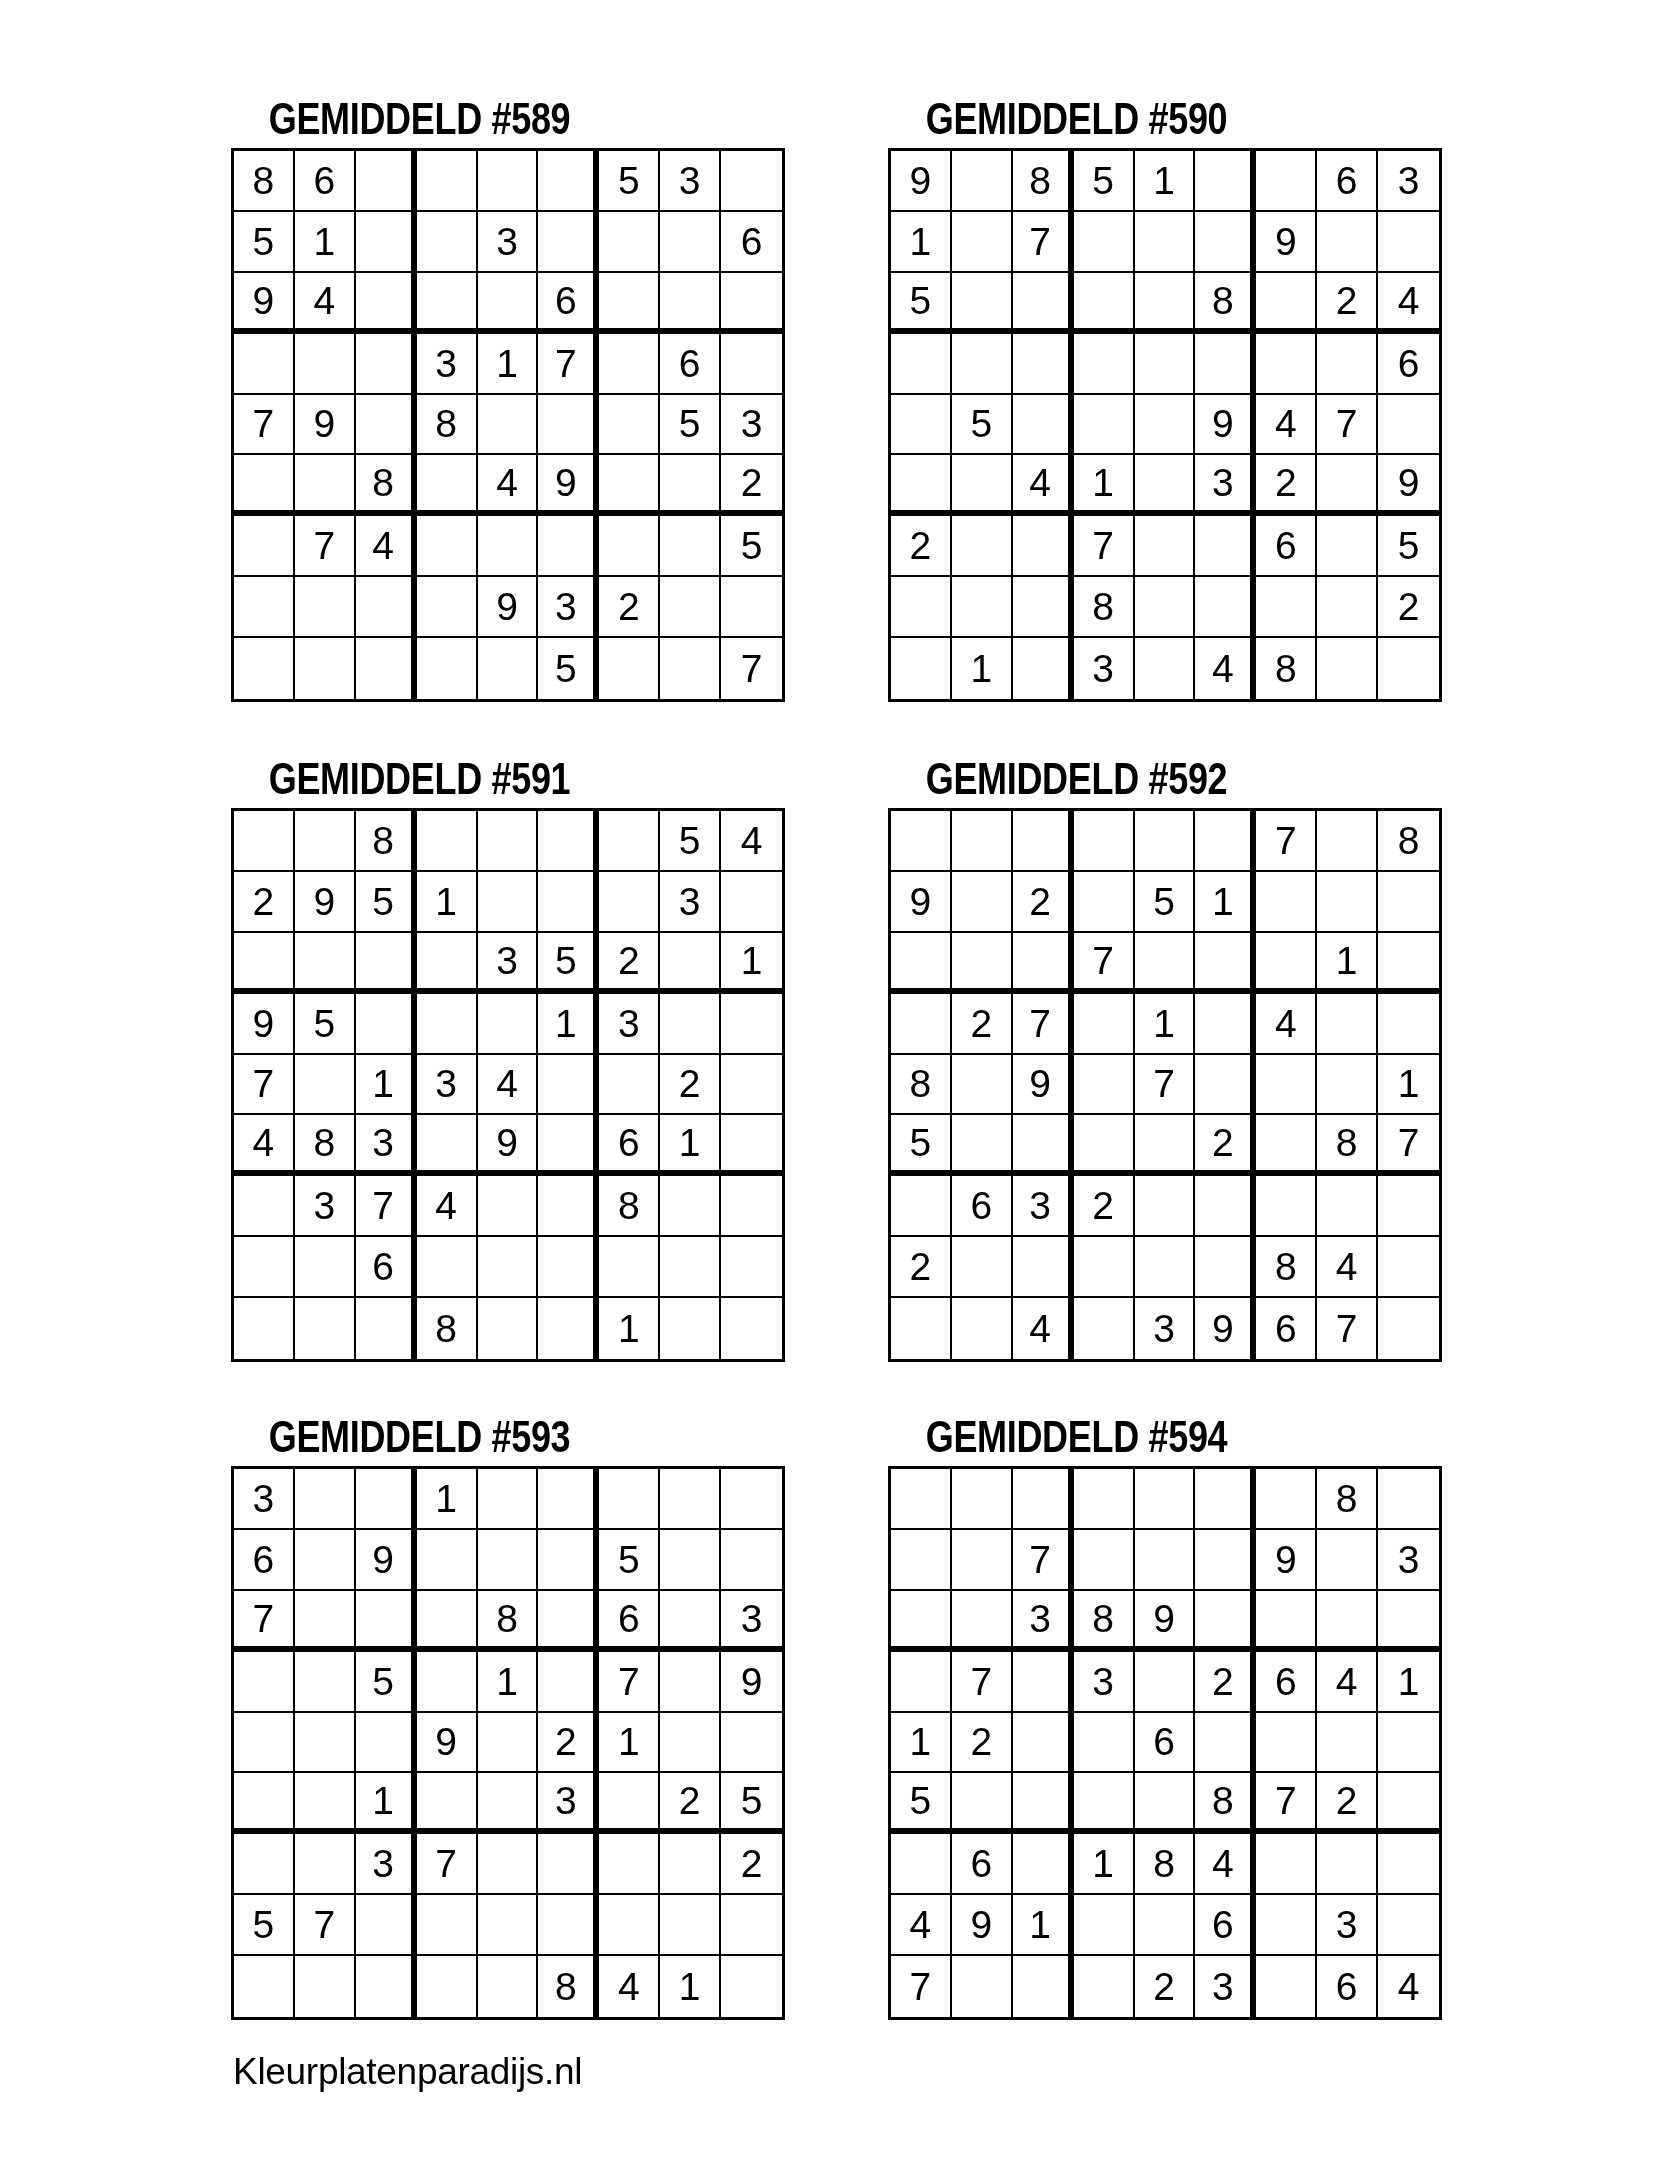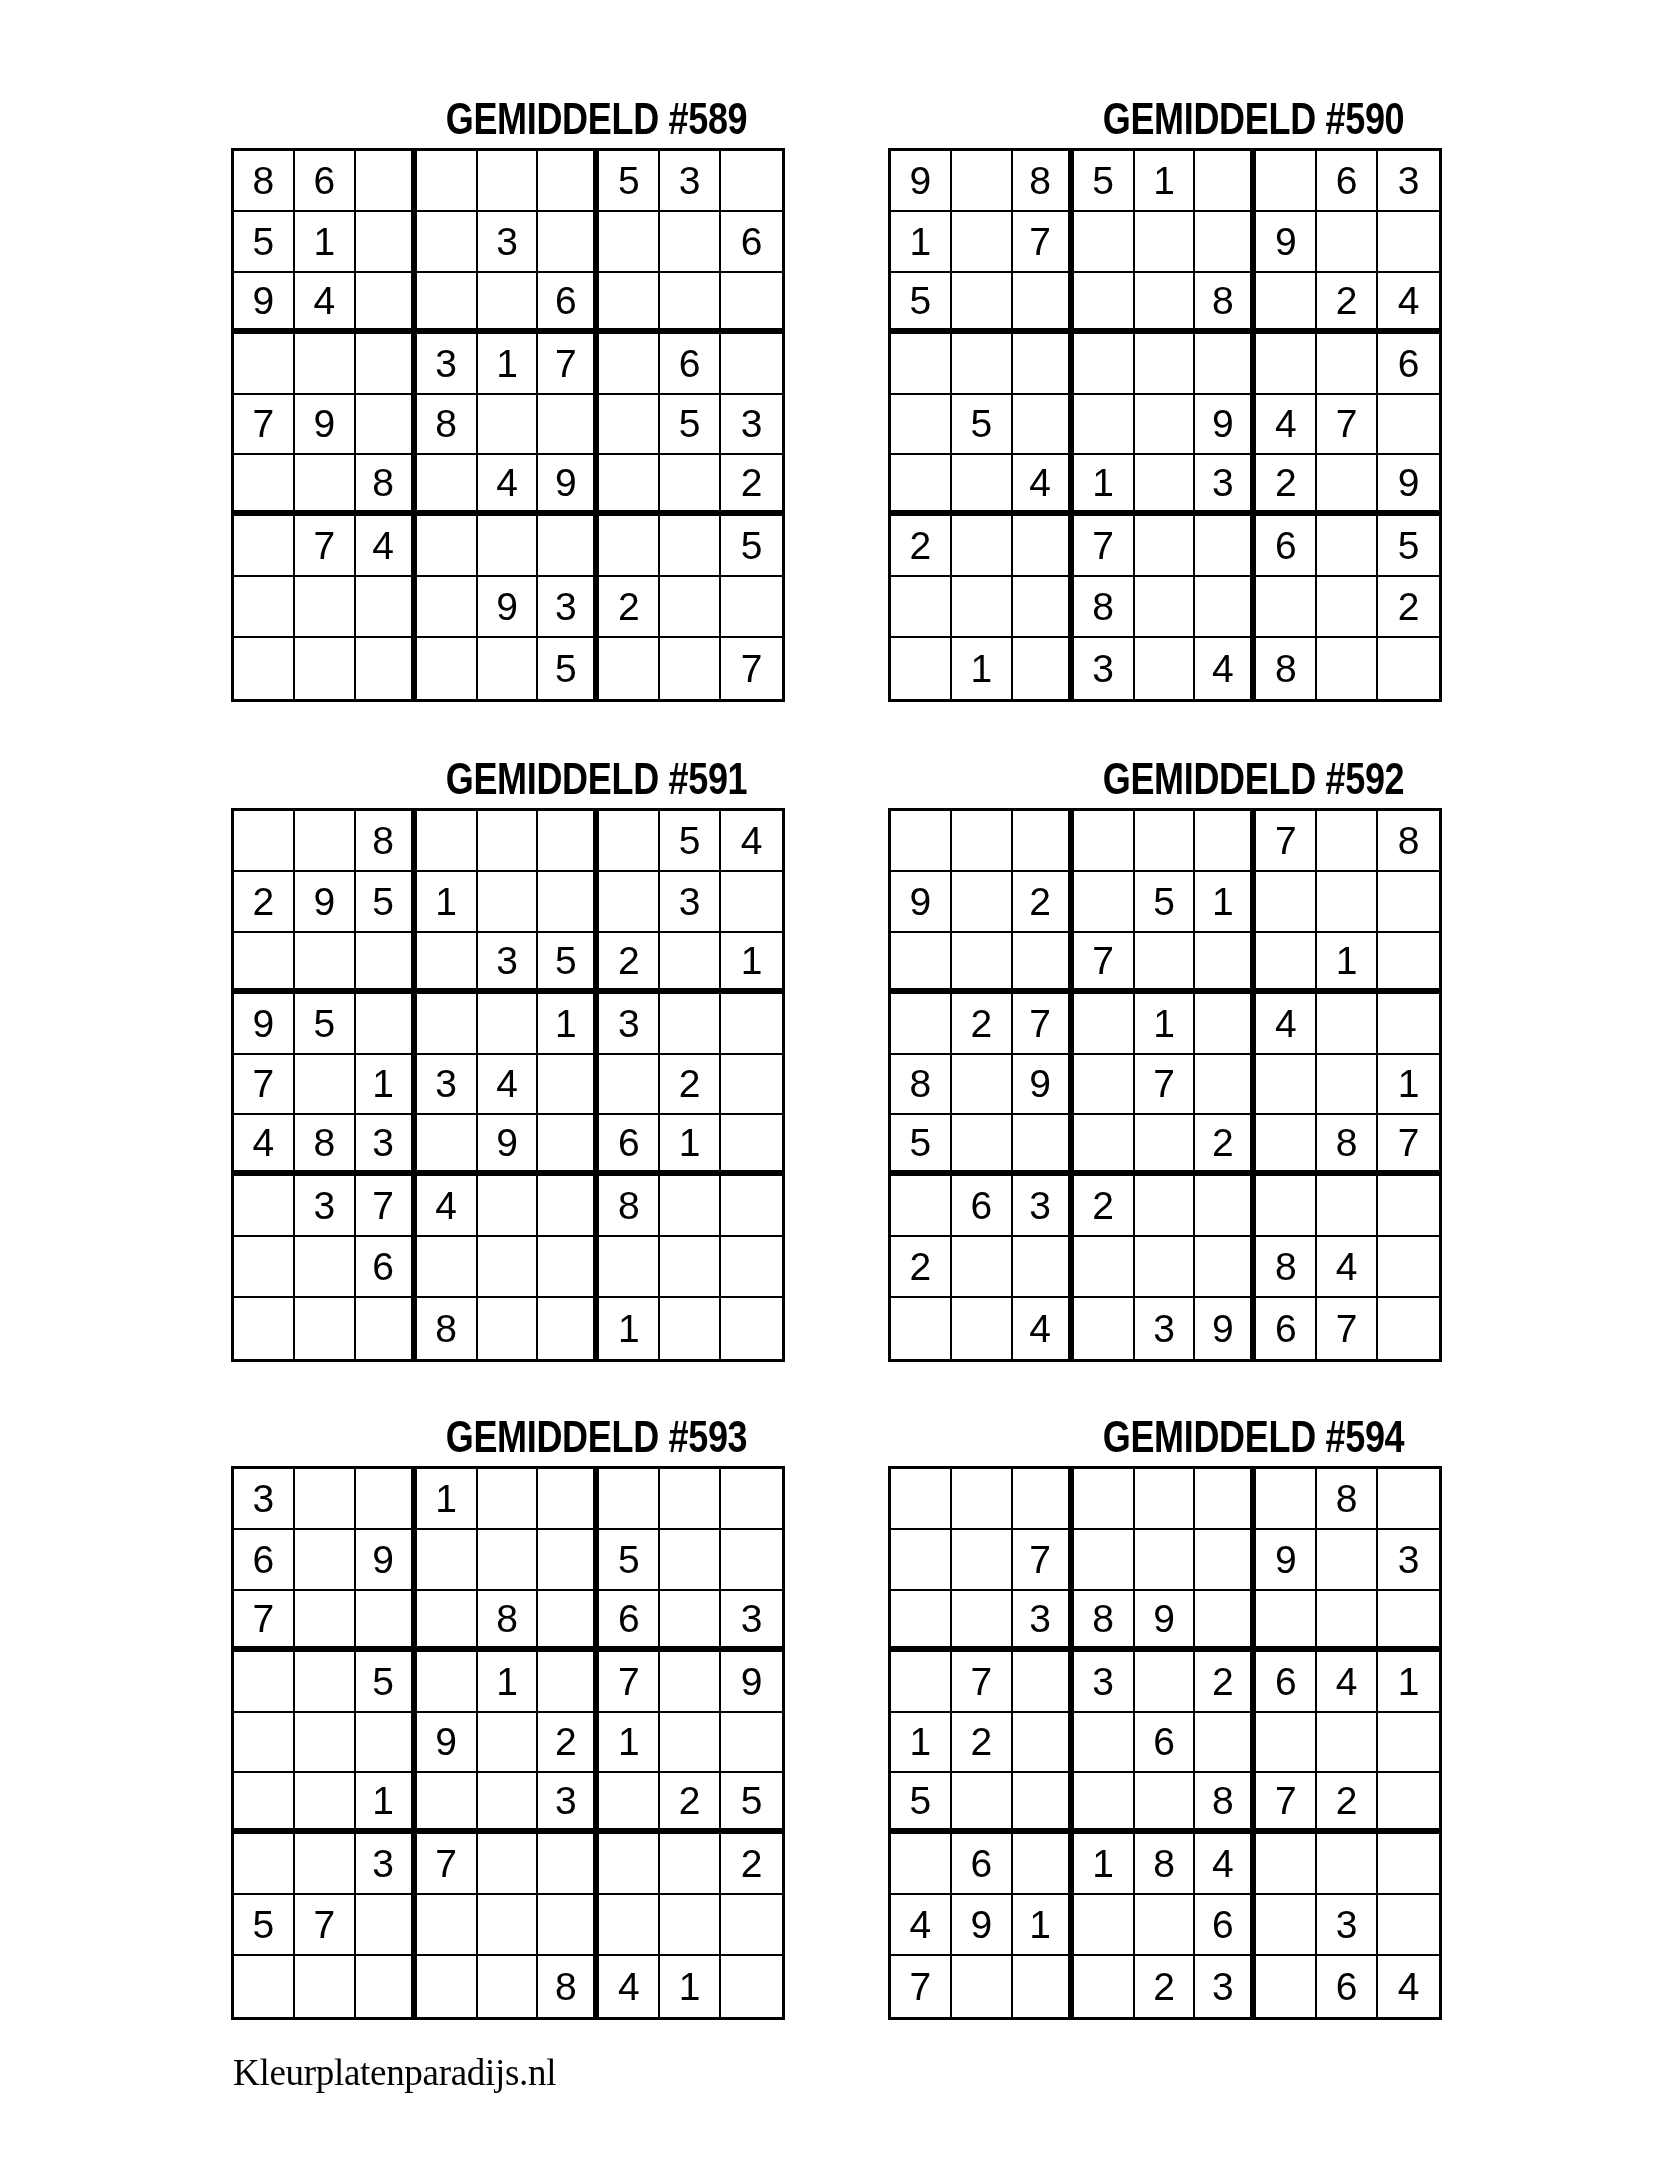--- a/index.html
+++ b/index.html
@@ -1,26 +1,26 @@
 <!DOCTYPE html>
 <html style="font-size:13.6px"><head>
 <meta charset="utf-8">
 <style>
   html, body { margin:0; padding:0; background:#ffffff; }
   body { width:1673px; height:2181px; position:relative; overflow:hidden; font-family:"Liberation Sans", sans-serif; color:#000; }
   .puzzle { position:absolute; width:554px; }
-  .title { position:absolute; left:0; top:-51px; width:554px; height:43px; text-align:right; }
+  .title { position:absolute; left:0; top:-51px; width:554px; height:43px; text-align:left; }
   .title span { display:inline-block; font-family:"Liberation Sans", sans-serif; font-weight:bold; font-size:45px; line-height:43px; transform:scaleX(0.8); transform-origin:center; white-space:nowrap; letter-spacing:-0.4px; }
   .grid { position:absolute; left:0; top:0; width:554px; height:554px; box-sizing:border-box; border:3.4px solid #000; display:grid; grid-template-columns:repeat(9, 1fr); grid-template-rows:repeat(9, 1fr); background:#fff; }
   .cell { box-sizing:border-box; border-right:2.6px solid #000; border-bottom:2.6px solid #000; display:flex; align-items:center; justify-content:center; font-size:39px; line-height:1; font-family:"Liberation Sans", sans-serif; }
   .cell.c8 { border-right:none; }
   .cell.r8 { border-bottom:none; }
   .cell.c2, .cell.c5 { border-right:6.8px solid #000; }
   .cell.r2, .cell.r5 { border-bottom:6.8px solid #000; }
-  .footer { position:absolute; left:233px; top:2051px; font-size:37px; font-family:Liberation Serif, serif; letter-spacing:-0.3px; }
+  .footer { position:absolute; left:233px; top:2051px; font-size:37px; font-family:Liberation Sans, sans-serif; letter-spacing:-0.3px; }
 </style>
 </head>
 <body>
 
 <div class="puzzle" id="p0" style="left:231px; top:148px;">
   <div class="title"><span>GEMIDDELD #589</span></div>
   <div class="grid">
       <div class="cell r0 c0">8</div>
       <div class="cell r0 c1">6</div>
       <div class="cell r0 c2"></div>

